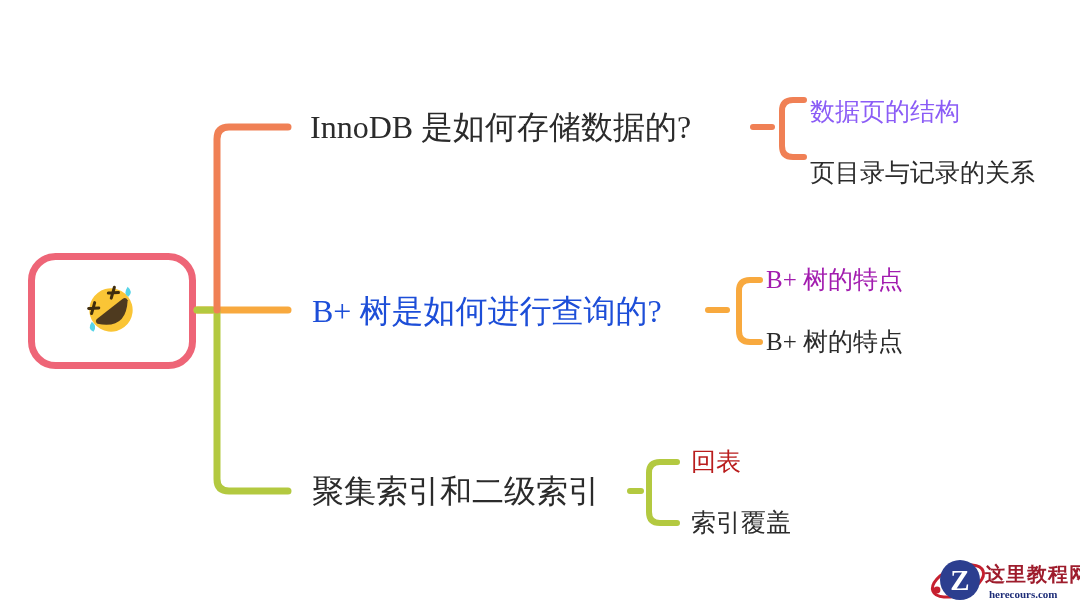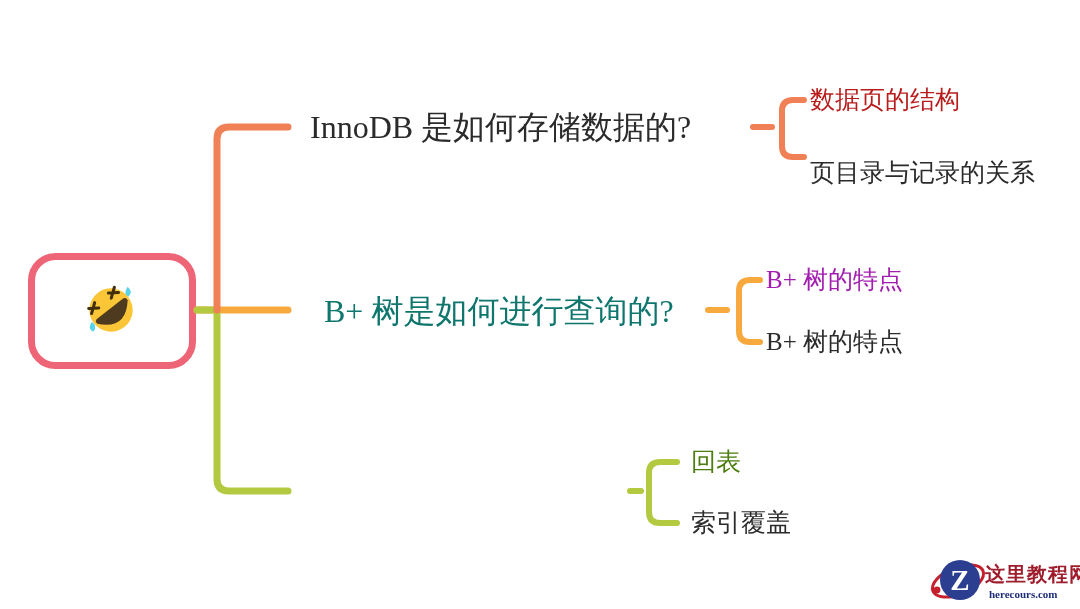--- a/index.html
+++ b/index.html
@@ -53,27 +53,28 @@
       <circle cx="36" cy="36" r="26" fill="#fac536"></circle>
       <path d="M13 39 Q36 66 59 39 Q60 34 55 34 L17 34 Q12 34 13 39 Z" fill="#4e3a1f"></path>
       <path d="M16 18 L26 25 M26 17 L15 25" stroke="#3f2d0e" stroke-width="3.6" stroke-linecap="round"></path>
       <path d="M46 18 L56 25 M56 17 L45 25" stroke="#3f2d0e" stroke-width="3.6" stroke-linecap="round"></path>
     </g>
     <path d="M56 8 Q63 14 57 20 Q50 17 56 8 Z" fill="#57d4e8"></path>
     <path d="M13 50 Q20 55 15 62 Q7 59 13 50 Z" fill="#57d4e8"></path>
   </svg>
 
   <div class="txt branch-title t1" style="color: rgb(43, 43, 43);">InnoDB 是如何存储数据的?</div>
-  <div class="txt branch-title t2" style="color: #0f766e; margin-left: 12px;">B+ 树是如何进行查询的?</div>
+  <div class="txt branch-title t2" style="color: #1d4ed8;">B+ 树是如何进行查询的?</div>
+  <div class="txt branch-title t3" style="color: rgb(43, 43, 43);">聚集索引和二级索引</div>
 
-  <div class="txt child-label c11" style="color: #b91c1c;">数据页的结构</div>
+  <div class="txt child-label c11" style="color: #8b5cf6; margin-top: 12px;">数据页的结构</div>
   <div class="txt child-label c12" style="color: rgb(43, 43, 43); margin-top: 16px;">页目录与记录的关系</div>
   <div class="txt child-label c21" style="color: #a21caf;">B+ 树的特点</div>
   <div class="txt child-label c22" style="color: rgb(43, 43, 43);">B+ 树的特点</div>
-  <div class="txt child-label c31" style="color: #4d7c0f;">回表</div>
+  <div class="txt child-label c31" style="color: #b91c1c;">回表</div>
   <div class="txt child-label c32" style="color: rgb(43, 43, 43);">索引覆盖</div>
 
   <div class="wm">
     <svg class="wm-logo" viewBox="0 0 58 52">
       <ellipse cx="29" cy="25" rx="27" ry="13.5" transform="rotate(-22 29 25)" stroke-width="3" fill="none" stroke="#c6202f"></ellipse>
       <circle cx="8" cy="34" r="3.4" fill="#c6202f"></circle>
       <circle cx="31" cy="24" r="20" fill="#2c3e8f"></circle>
       <text x="31" y="34" text-anchor="middle" font-size="29" font-weight="bold" font-family="Liberation Serif, DejaVu Serif, serif" fill="#ffffff">Z</text>
     </svg>
     <div class="wm-name" style="color: rgb(158, 28, 44);">这里教程网</div>

